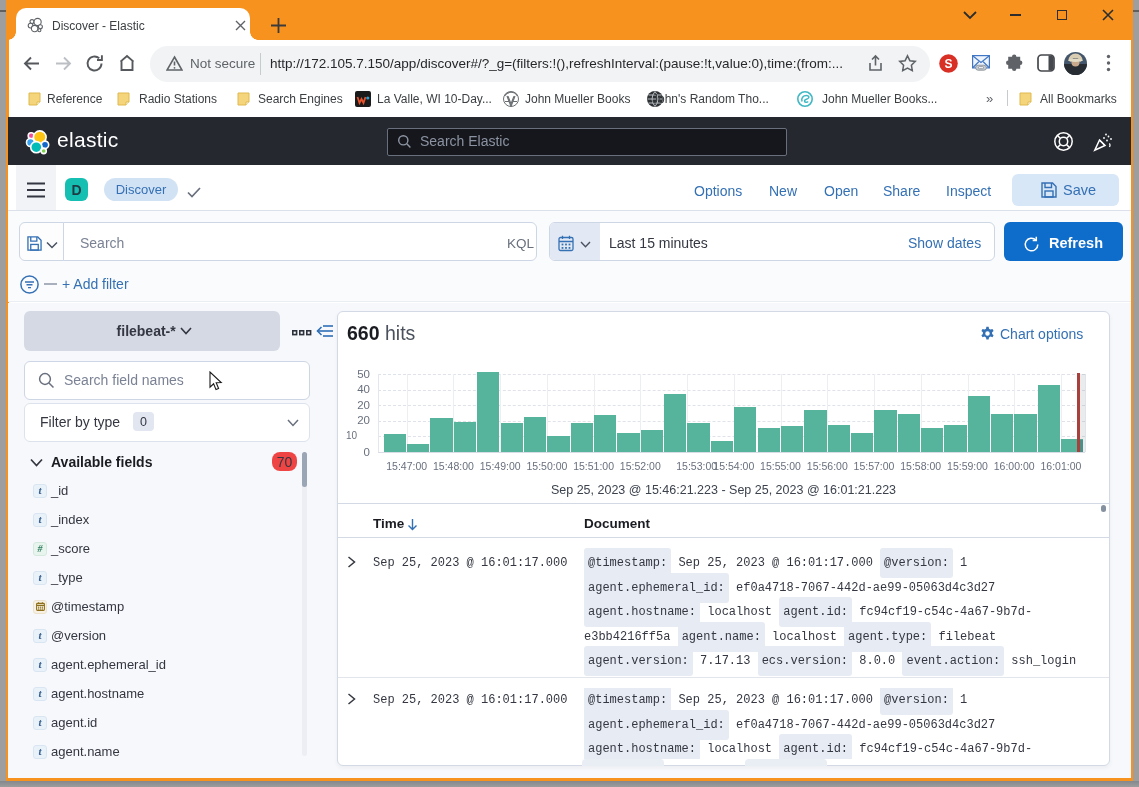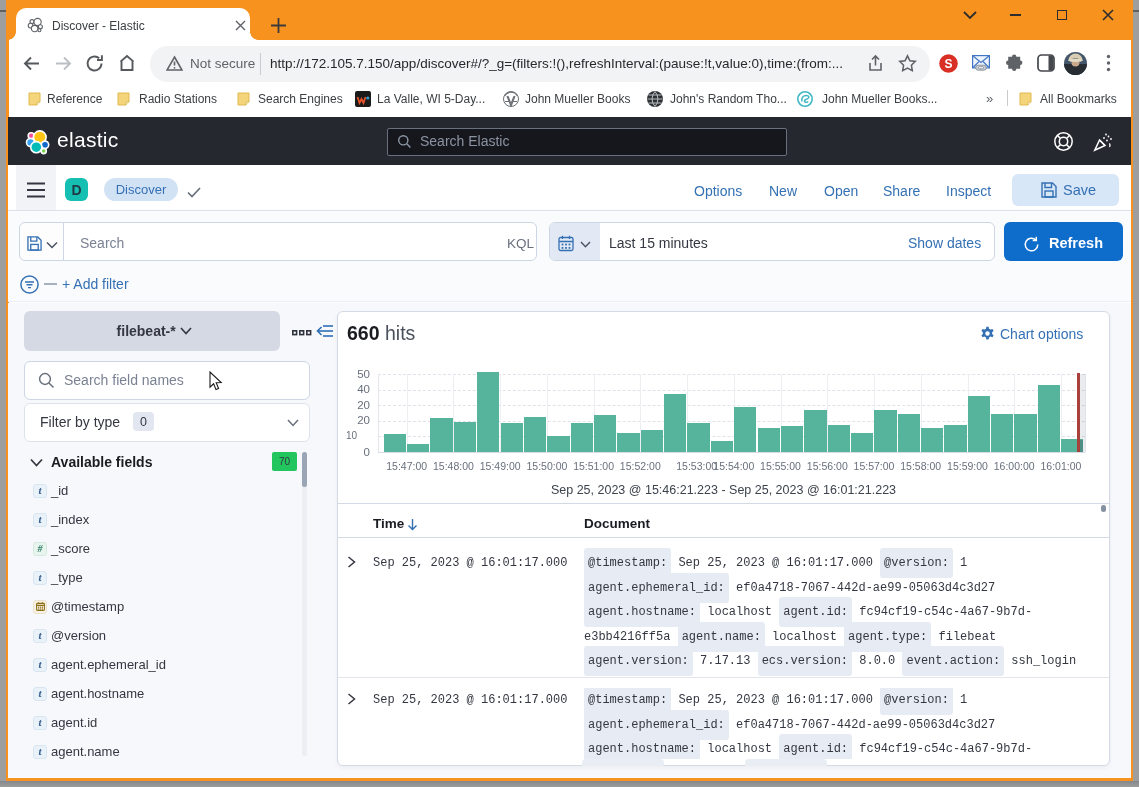--- a/index.html
+++ b/index.html
@@ -137,32 +137,32 @@
 <svg class="a" style="left:237px;top:92px" width="13" height="14" viewBox="0 0 13 14">
     <path d="M1 1 h11 v9 l-3 3 H1 Z" fill="#f5d57b" stroke="#dfb94e" stroke-width="1"></path>
     <path d="M12 10 h-3 v3" fill="#fff" stroke="#dfb94e" stroke-width="1"></path>
   </svg>
 <div class="a bk" style="left:258px;top:92px">Search Engines</div>
 <svg class="a" style="left:355px;top:91px" width="16" height="16" viewBox="0 0 16 16">
     <rect width="16" height="16" rx="2" fill="#1b1b1b"></rect>
     <path d="M2.5 6 L4.5 12 L6.5 8 L8.5 12 L10.5 6" fill="none" stroke="#e8522a" stroke-width="1.8"></path>
     <circle cx="12.8" cy="7" r="1.6" fill="#2e9fd0"></circle>
   </svg>
-<div class="a bk" style="left:377px;top:92px">La Valle, WI 5-Day...</div>
+<div class="a bk" style="left:377px;top:92px">La Valle, WI 10-Day...</div>
 <svg class="a" style="left:503px;top:91px" width="16" height="16" viewBox="0 0 16 16">
     <circle cx="8" cy="8" r="7.5" fill="#fff" stroke="#6b6f73" stroke-width="1"></circle>
     <path d="M1.5 5 a7.5 7.5 0 0 1 13 0 M8 15.3 L4 5 M8 15.3 L12 5 M2 10.5 L5.5 10.5 M14 10.5 L10.5 10.5" fill="none" stroke="#6b6f73" stroke-width="1.2"></path>
     <path d="M5 5.2 L8 13 L11 5.2" fill="none" stroke="#6b6f73" stroke-width="1.2"></path>
   </svg>
 <div class="a bk" style="left:525px;top:92px">John Mueller Books</div>
 <svg class="a" style="left:647px;top:91px" width="16" height="16" viewBox="0 0 16 16">
     <circle cx="8" cy="8" r="8" fill="#2d3134"></circle>
     <path d="M8 0.5 a11 11 0 0 0 0 15 a11 11 0 0 0 0 -15 M0.5 8 h15 M1.5 4 h13 M1.5 12 h13" fill="none" stroke="#b9bdc1" stroke-width="1"></path>
   </svg>
-<div class="a bk" style="left:670px;top:92px">John's Random Tho...</div>
+<div class="a bk" style="left:652px;top:92px">John's Random Tho...</div>
 <svg class="a" style="left:797px;top:91px" width="16" height="16" viewBox="0 0 16 16">
     <circle cx="8" cy="8" r="7.2" fill="none" stroke="#40b8c4" stroke-width="1.6"></circle>
     <path d="M5 10.5 C4 7 6 4.5 9.5 4.5 C12 4.5 12.5 6.5 11 7.5 C9.5 8.5 7.5 8 7.5 10 C7.5 11.5 10 11.8 11.2 10.5" fill="none" stroke="#40b8c4" stroke-width="1.5"></path>
   </svg>
 <div class="a bk" style="left:822px;top:92px">John Mueller Books...</div>
 <div class="a bk" style="left:986px;top:91px;font-size:13px;color:#5f6368">»</div>
 <div class="a" style="left:1007px;top:90px;width:1px;height:16px;background:#c8cbce"></div>
 <svg class="a" style="left:1019px;top:92px" width="13" height="14" viewBox="0 0 13 14">
     <path d="M1 1 h11 v9 l-3 3 H1 Z" fill="#f5d57b" stroke="#dfb94e" stroke-width="1"></path>
     <path d="M12 10 h-3 v3" fill="#fff" stroke="#dfb94e" stroke-width="1"></path>
@@ -316,21 +316,21 @@
 <div class="a" style="left:24px;top:403px;width:286px;height:39px;background:#fff;border:1px solid #dde3ec;border-radius:6px;box-sizing:border-box"></div>
 <div class="a" style="left:40px;top:414px;font-size:14px;color:#343741">Filter by type</div>
 <div class="a" style="left:133px;top:412px;width:21px;height:19px;background:#e1e6f0;border-radius:4px;display:flex;align-items:center;justify-content:center;font-size:12.5px;color:#343741">0</div>
 <svg class="a" style="left:287px;top:419px" width="12" height="8" viewBox="0 0 12 8">
     <path d="M1 1 L6 6.5 L11 1" fill="none" stroke="#69707d" stroke-width="1.5"></path>
   </svg>
 <svg class="a" style="left:30px;top:458px" width="13" height="9" viewBox="0 0 13 9">
     <path d="M1 1.5 L6.5 7.5 L12 1.5" fill="none" stroke="#343741" stroke-width="1.7"></path>
   </svg>
 <div class="a" style="left:51px;top:454px;font-size:14px;font-weight:bold;color:#1a1c21">Available fields</div>
-<div class="a" style="left:272px;top:452px;width:25px;height:19px;background:#22c55e;border-radius:2px;display:flex;align-items:center;justify-content:center;font-size:10px;color:#343741">70</div>
+<div class="a" style="left:272px;top:452px;width:25px;height:19px;background:#ef4444;border-radius:8px;display:flex;align-items:center;justify-content:center;font-size:14px;color:#343741">70</div>
 <div class="a" style="left:302px;top:452px;width:5px;height:304px;background:#eceef3;border-radius:3px"></div>
 <div class="a" style="left:302px;top:452px;width:5px;height:35px;background:#9aa5b5;border-radius:3px"></div>
 
 <div class="a tok" style="left:33px;top:483.5px;background:#e9f1f9;border:1px solid #d9e6f2;box-sizing:border-box">
     <span style="font-family:'Liberation Serif',serif;font-style:italic;font-weight:bold;font-size:11px;color:#38618f;line-height:1">t</span>
   </div>
 <div class="a fldlbl" style="left:51px;top:483.0px">_id</div>
 <div class="a tok" style="left:33px;top:512.5px;background:#e9f1f9;border:1px solid #d9e6f2;box-sizing:border-box">
     <span style="font-family:'Liberation Serif',serif;font-style:italic;font-weight:bold;font-size:11px;color:#38618f;line-height:1">t</span>
   </div>

